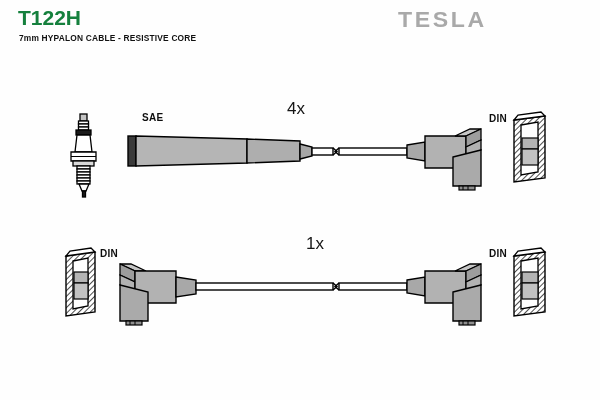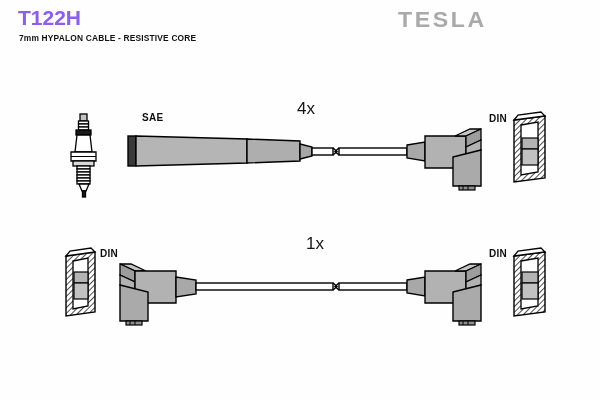--- a/index.html
+++ b/index.html
@@ -20,21 +20,21 @@
     left: 0; top: 0;
     width: 600px; height: 400px;
   }
   #part-title {
     position: absolute;
     left: 18px;
     top: 6px;
     font-size: 21px;
     font-weight: bold;
     letter-spacing: 0px;
-    color: #8b5cf6;
+    color: #15803d;
     font-family: "Liberation Sans", sans-serif;
   }
   #part-subtitle {
     position: absolute;
     left: 19px;
     top: 33px;
     font-size: 9px;
     font-weight: bold;
     letter-spacing: 0.2px;
     color: #111111;
@@ -53,21 +53,21 @@
     font-family: "Liberation Sans", sans-serif;
     transform: scaleX(1.05);
     transform-origin: left center;
   }
   .qty-label {
     position: absolute;
     font-size: 17px;
     color: #161616;
     font-family: "Liberation Sans", sans-serif;
   }
-  #qty-4x { left: 297px; top: 99px; }
+  #qty-4x { left: 287px; top: 99px; }
   #qty-1x { left: 306px; top: 234px; }
 
   .conn-label {
     position: absolute;
     font-size: 10px;
     font-weight: bold;
     color: #0e0e0e;
     letter-spacing: 0.3px;
     font-family: "Liberation Sans", sans-serif;
   }

